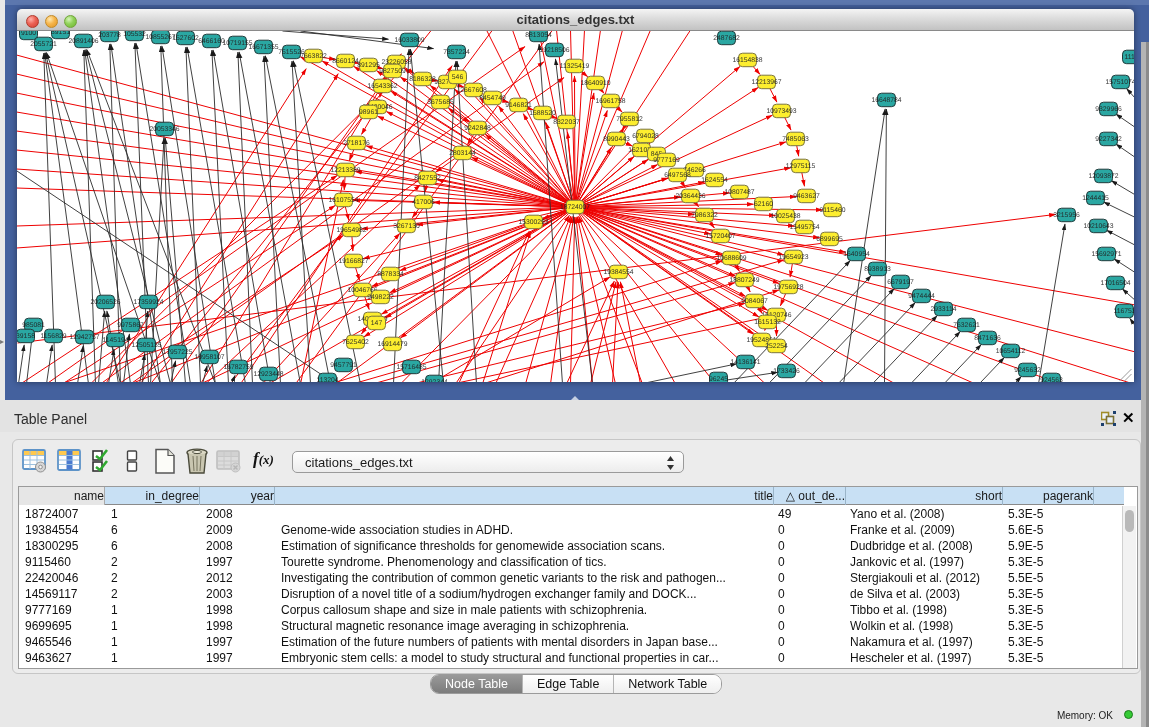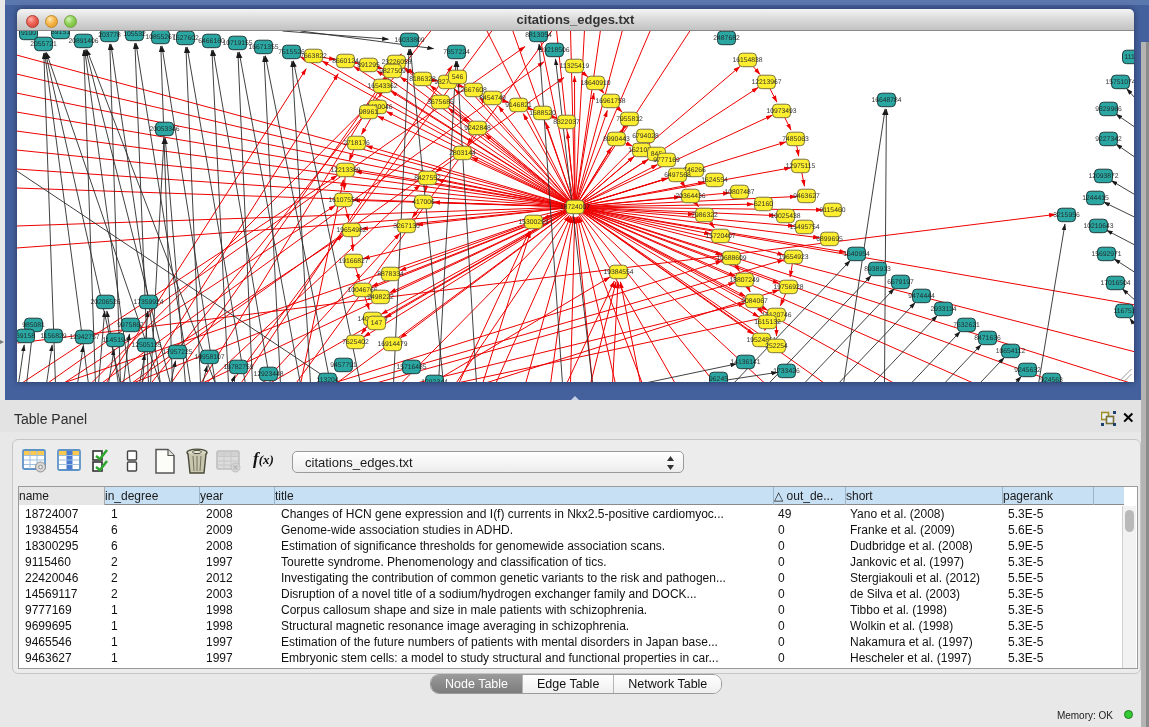--- a/index.html
+++ b/index.html
@@ -22,21 +22,21 @@
 #tpbar .lbl { position:absolute; left:14px; top:11px; font-size:14px; color:#2e2e2e; }
 #rightstrip { position:absolute; left:1141px; top:42px; width:8px; height:685px; background:linear-gradient(90deg,#b4b4b4 0 5px,#8b8b8b 5px 8px); z-index:30; }
 #panelbox { position:absolute; left:12px; top:39px; width:1129px; height:235px; background:#ececec; border:1px solid #c6c6c6; border-radius:6px; }
 #toolbar { position:absolute; left:0px; top:6px; height:34px; }
 .ticon { position:absolute; top:2px; }
 #combo { position:absolute; left:279px; top:11px; width:392px; height:22px; background:linear-gradient(#ffffff,#ececec); border:1px solid #9a9a9a; border-radius:5px; box-shadow:inset 0 1px 0 #fff; }
 #combo .ct { position:absolute; left:12px; top:3px; font-size:13px; color:#1a1a1a; }
 #combo .arr { position:absolute; right:8px; top:2px; font-size:11px; color:#222; letter-spacing:-1px;}
 #tbl { position:absolute; left:5px; top:46px; width:1120px; height:183px; background:#fff; border:1px solid #9a9a9a; overflow:hidden; font-size:12px; }
 #thead { position:absolute; left:0; top:0; width:1105px; height:18px; background:#c8e0f4; border-bottom:1px solid #8a8a8a; }
-#thead .h { position:absolute; top:0; height:18px; line-height:18px; text-align:left; color:#1a1a1a; border-right:1px solid #9ab4c8; }
+#thead .h { position:absolute; top:0; height:18px; line-height:18px; text-align:right; color:#1a1a1a; border-right:1px solid #9ab4c8; }
 #thead .h0 { left:0; width:86px; background:#e6e6e6; border-right:1px solid #aaa; }
 #thead .h1 { left:86px; width:95px; }
 #thead .h2 { left:181px; width:75px; }
 #thead .h3 { left:256px; width:499px; }
 #thead .h4 { left:755px; width:72px; }
 #thead .h5 { left:827px; width:157px; }
 #thead .h6 { left:984px; width:91px; }
 #tbody { position:absolute; left:0; top:19px; width:1105px; }
 .trow { position:relative; height:16px; line-height:16px; white-space:nowrap; color:#111; }
 .trow div { position:absolute; top:0; height:16px; overflow:hidden; }
@@ -716,21 +716,20 @@
           <div class="h h3">title</div>
             <div class="h h4">△ out_de...</div>
             <div class="h h5">short</div>
             <div class="h h6">pagerank</div>
         </div>
         <div id="tbody">
 <div class="trow">
               <div class="c0">18724007</div>
               <div class="c1">1</div>
               <div class="c2">2008</div>
-              <div class="c3">Changes of HCN gene expression and I(f) currents in Nkx2.5-positive cardiomyoc...</div>
               <div class="c4">49</div>
               <div class="c5">Yano et al. (2008)</div>
               <div class="c6">5.3E-5</div>
             </div>
 <div class="trow">
               <div class="c0">19384554</div>
               <div class="c1">6</div>
               <div class="c2">2009</div>
               <div class="c3">Genome-wide association studies in ADHD.</div>
               <div class="c4">0</div>

